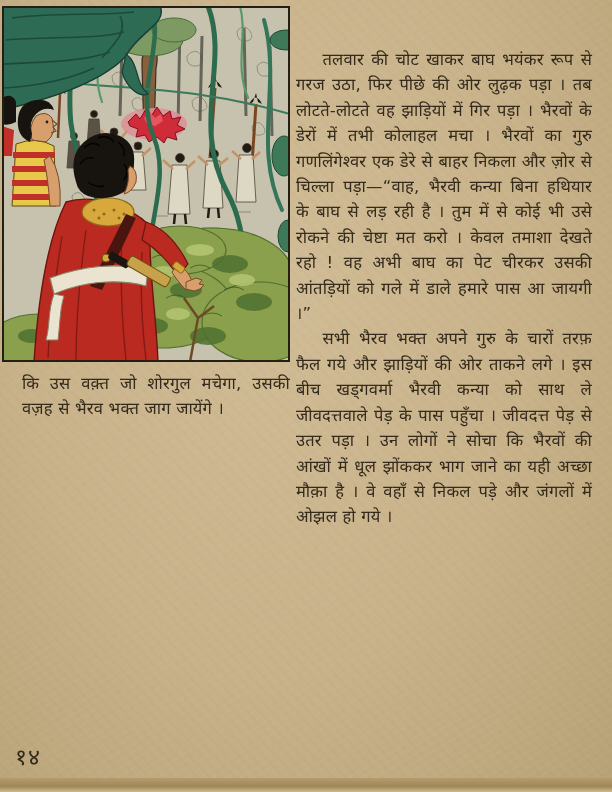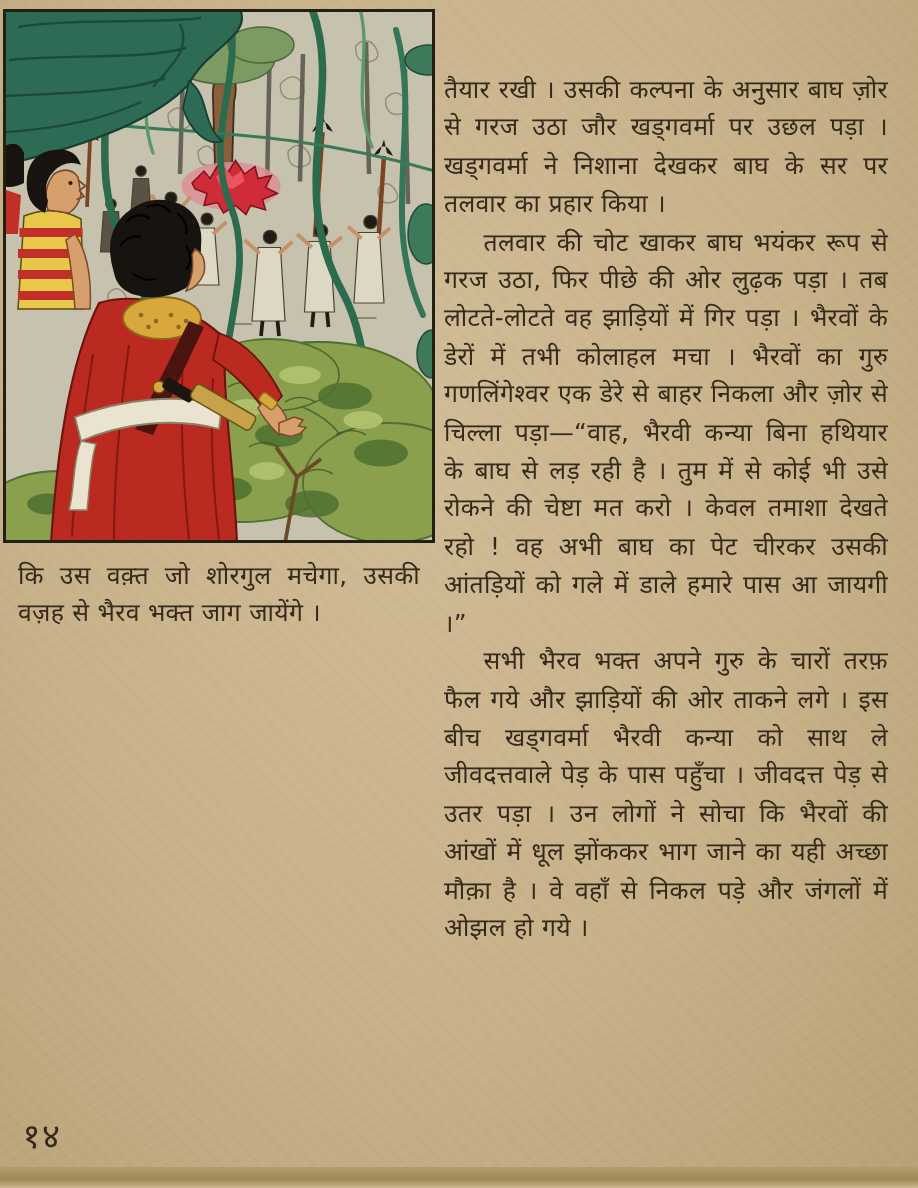--- a/index.html
+++ b/index.html
@@ -18,21 +18,21 @@
     position:absolute;left:0;right:0;bottom:0;height:14px;
     background:linear-gradient(#b49c6f,#a08756 60%,#cdb98f);
   }
   .illustration{
     position:absolute;left:2px;top:6px;width:288px;height:356px;
   }
   .col{
     position:absolute;color:#342a1b;text-align:justify;
     font-size:16.5px;line-height:25.4px;letter-spacing:.2px;
   }
-  .col-left{left:12px;top:371px;width:268px;}
+  .col-left{left:22px;top:371px;width:268px;}
   .col-right{left:296px;top:47px;width:296px;}
   .col p{margin:0;}
   .col p.indent{text-indent:1.6em;}
   .footer-num{
     position:absolute;left:15px;top:740px;font-size:23px;color:#33291b;font-weight:normal;letter-spacing:1px;
   }
   .footer-title{
     position:absolute;right:22px;top:773px;font-size:17px;color:#2e2517;font-weight:bold;letter-spacing:.5px;
   }
 </style>
@@ -260,21 +260,20 @@
     </g>
 
     <rect x="1" y="1" width="286" height="354" fill="none" stroke="#241f15" stroke-width="2"></rect>
   </svg>
 
   <div class="col col-left">
     <p>कि उस वक़्त जो शोरगुल मचेगा, उसकी वज़ह से भैरव भक्त जाग जायेंगे ।</p>
   </div>
 
   <div class="col col-right">
-    <p>तैयार रखी । उसकी कल्पना के अनुसार बाघ ज़ोर से गरज उठा जौर खड्गवर्मा पर उछल पड़ा । खड्गवर्मा ने निशाना देखकर बाघ के सर पर तलवार का प्रहार किया ।</p>
     <p class="indent">तलवार की चोट खाकर बाघ भयंकर रूप से गरज उठा, फिर पीछे की ओर लुढ़क पड़ा । तब लोटते-लोटते वह झाड़ियों में गिर पड़ा । भैरवों के डेरों में तभी कोलाहल मचा । भैरवों का गुरु गणलिंगेश्वर एक डेरे से बाहर निकला और ज़ोर से चिल्ला पड़ा—“वाह, भैरवी कन्या बिना हथियार के बाघ से लड़ रही है । तुम में से कोई भी उसे रोकने की चेष्टा मत करो । केवल तमाशा देखते रहो ! वह अभी बाघ का पेट चीरकर उसकी आंतड़ियों को गले में डाले हमारे पास आ जायगी ।”</p>
     <p class="indent">सभी भैरव भक्त अपने गुरु के चारों तरफ़ फैल गये और झाड़ियों की ओर ताकने लगे । इस बीच खड्गवर्मा भैरवी कन्या को साथ ले जीवदत्तवाले पेड़ के पास पहुँचा । जीवदत्त पेड़ से उतर पड़ा । उन लोगों ने सोचा कि भैरवों की आंखों में धूल झोंककर भाग जाने का यही अच्छा मौक़ा है । वे वहाँ से निकल पड़े और जंगलों में ओझल हो गये ।</p>
   </div>
 
   <div class="footer-num">१४</div>
   <div class="footer-title">चन्दामामा</div>
 
   <div class="bottom-edge"></div>
 </div>
 

